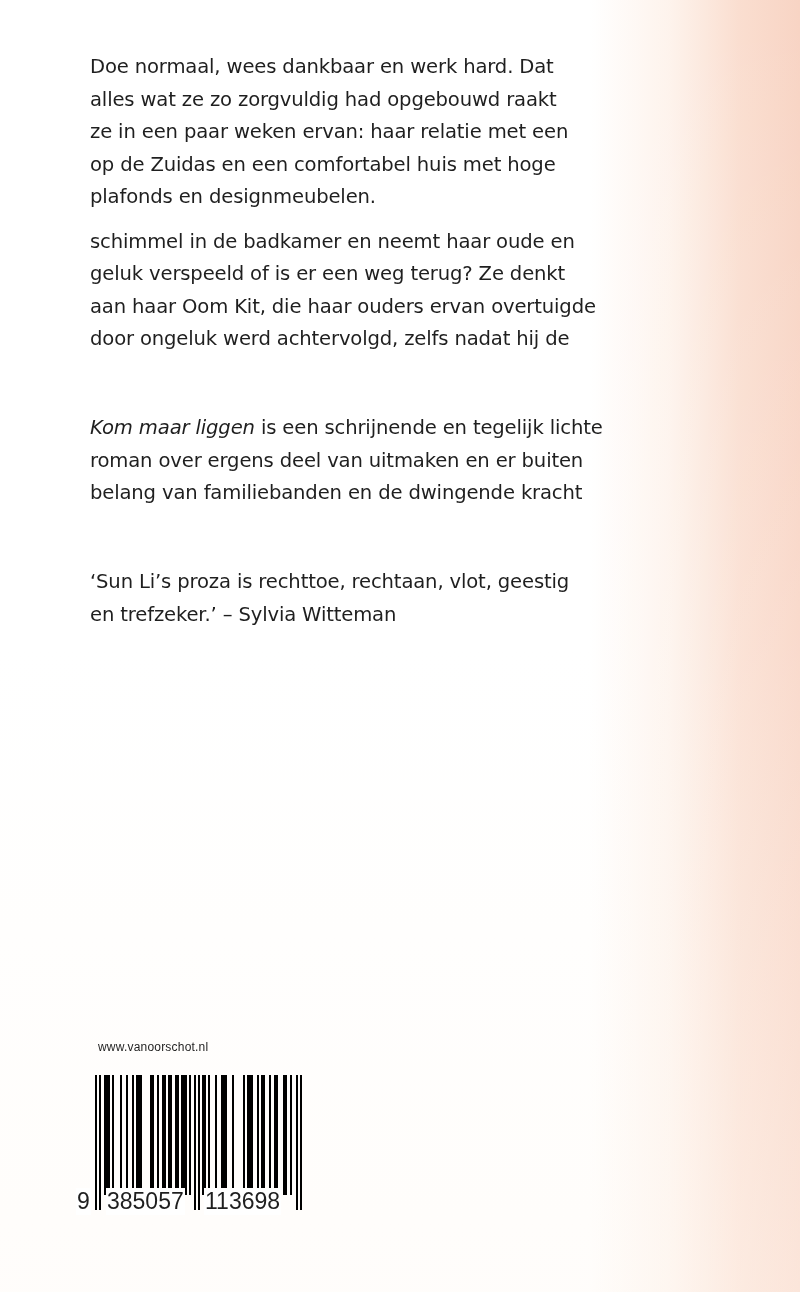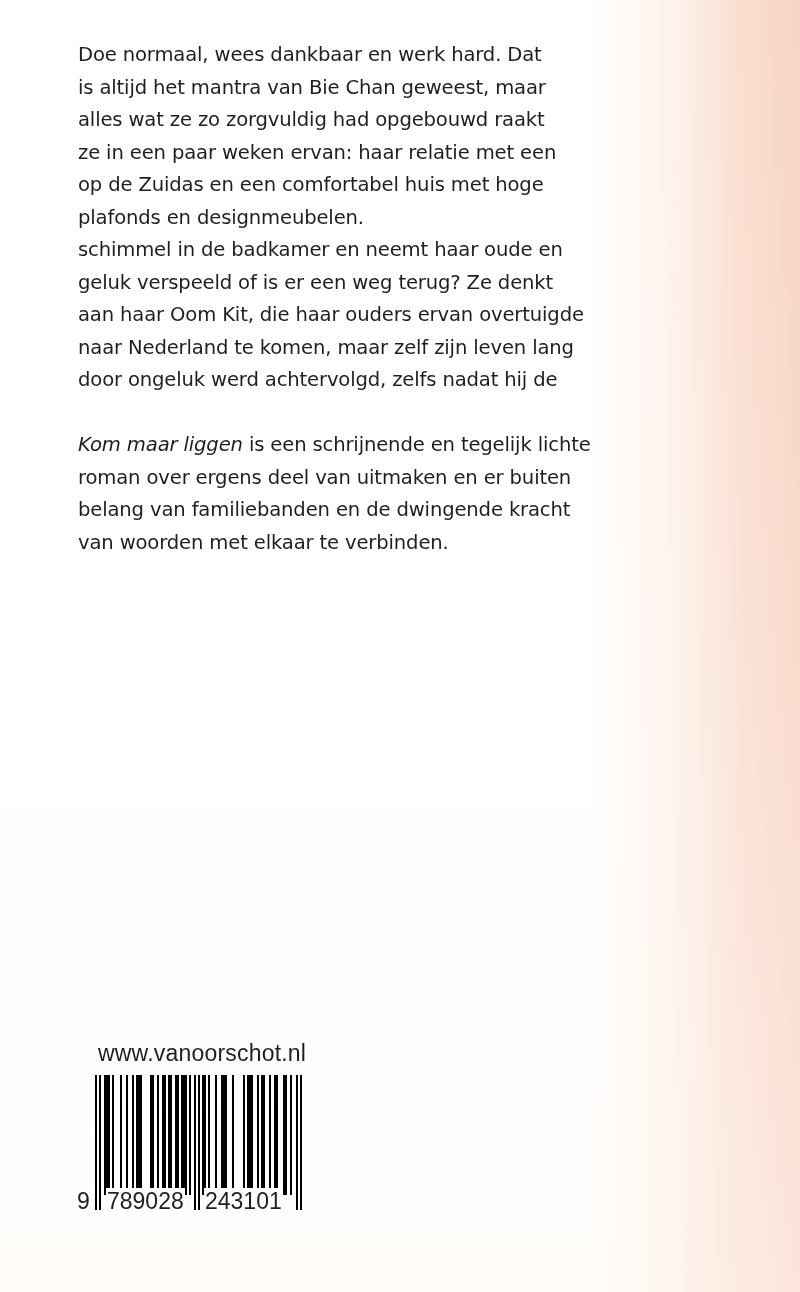--- a/index.html
+++ b/index.html
@@ -33,36 +33,36 @@
     }
     .content {
       position: absolute;
       left: 78px;
       top: 39px;
       width: 580px;
       font-size: 19.6px;
       line-height: 32.5px;
       letter-spacing: -0.15px;
     }
-    .content p { margin: 0; }
+    .content p { margin: 12px; }
     .line { display: block; white-space: nowrap; }
     .indent { padding-left: 23px; }
     .gap { height: 32.5px; }
     em { font-style: italic; }
     .barcode-block {
       position: absolute;
       left: 88px;
       top: 1040px;
       width: 220px;
     }
     .url {
       position: absolute;
       left: 10px;
       top: 0;
-      font-size: 23px;
+      font-size: 12px;
       letter-spacing: 0.2px;
       white-space: nowrap;
       font-family: "Liberation Sans", sans-serif;
     }
     .bars {
       position: absolute;
       left: 7px;
       top: 35px;
       width: 208px;
       height: 135px;
@@ -80,41 +80,42 @@
   </style>
 </head>
 <body>
 
 <div class="bg-gradient"></div>
 <div class="bg-fade"></div>
 
 <div class="content">
   <p>
     <span class="line">Doe normaal, wees dankbaar en werk hard. Dat</span>
-    <span class="line">is altijd het mantra van Bie Chan geweest, maar</span>
     <span class="line">alles wat ze zo zorgvuldig had opgebouwd raakt</span>
     <span class="line">ze in een paar weken ervan: haar relatie met een</span>
     <span class="line">op de Zuidas en een comfortabel huis met hoge</span>
     <span class="line">plafonds en designmeubelen.</span>
   </p>
   <p>
     <span class="line">schimmel in de badkamer en neemt haar oude en</span>
     <span class="line">geluk verspeeld of is er een weg terug? Ze denkt</span>
     <span class="line">aan haar Oom Kit, die haar ouders ervan overtuigde</span>
-    <span class="line">naar Nederland te komen, maar zelf zijn leven lang</span>
     <span class="line">door ongeluk werd achtervolgd, zelfs nadat hij de</span>
   </p>
   <div class="gap"></div>
   <p>
     <span class="line"><em>Kom maar liggen</em><span> is een schrijnende en tegelijk lichte</span></span>
     <span class="line">roman over ergens deel van uitmaken en er buiten</span>
     <span class="line">belang van familiebanden en de dwingende kracht</span>
-    <span class="line">van woorden met elkaar te verbinden.</span>
   </p>
   <div class="gap"></div>
+  <p>
+    <span class="line">‘Sun Li’s proza is rechttoe, rechtaan, vlot, geestig</span>
+    <span class="line">en trefzeker.’ – Sylvia Witteman</span>
+  </p>
 </div>
 
 <div class="barcode-block">
   <div class="url">www.vanoorschot.nl</div>
   <svg class="bars" viewBox="0 0 208 135" preserveAspectRatio="none">
     <g fill="#000">
 
       <rect x="0" y="0" width="2" height="135"></rect>
       <rect x="4" y="0" width="2" height="135"></rect>
 
@@ -148,16 +149,16 @@
       <rect x="179" y="0" width="4" height="120"></rect>
       <rect x="188" y="0" width="4" height="120"></rect>
       <rect x="195" y="0" width="2" height="120"></rect>
 
       <rect x="201" y="0" width="2" height="135"></rect>
       <rect x="205" y="0" width="2" height="135"></rect>
     </g>
   </svg>
   <div class="digits">
     <span style="left:0px;">9</span>
-    <span style="left:30px;">789028</span>
-    <span style="left:128px;">243101</span>
+    <span style="left:30px;">385057</span>
+    <span style="left:128px;">113698</span>
   </div>
 </div>
 
 </body></html>

